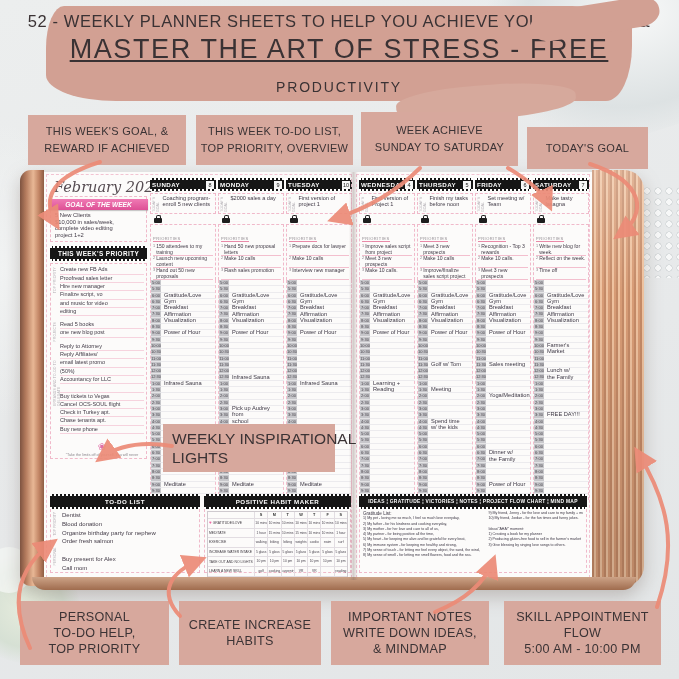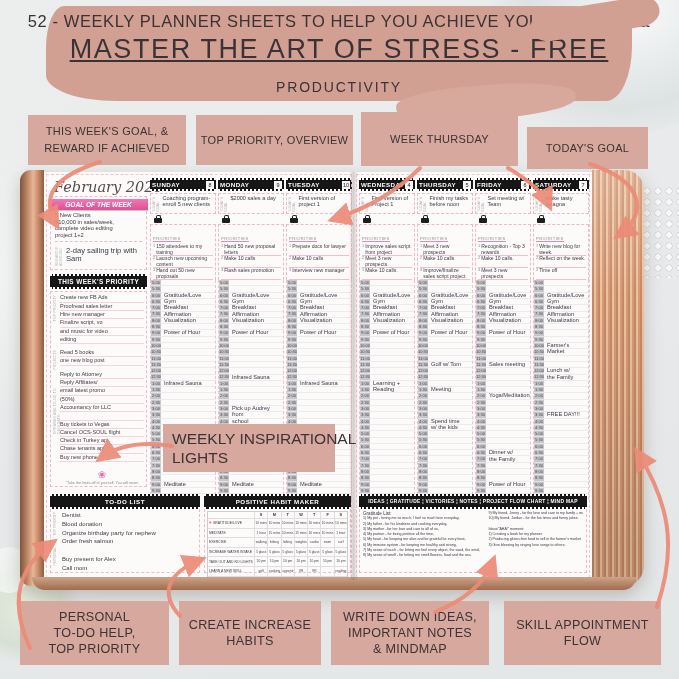--- a/index.html
+++ b/index.html
@@ -126,24 +126,26 @@
     <div class="t2">MASTER THE ART OF STRESS - FREE</div>
     <div class="t3">PRODUCTIVITY</div>
   </div>
 
   <div id="calloutsTop">
       <div class="callout tc0">
         <div class="cl">THIS WEEK'S GOAL, &amp;</div>
         <div class="cl">REWARD IF ACHIEVED</div>
       </div>
       <div class="callout tc1">
+        <div class="cl">THIS WEEK TO-DO LIST,</div>
         <div class="cl">TOP PRIORITY, OVERVIEW</div>
       </div>
       <div class="callout tc2">
-        <div class="cl">WEEK THURSDAY</div>
+        <div class="cl">WEEK ACHIEVE</div>
+        <div class="cl">SUNDAY TO SATURDAY</div>
       </div>
       <div class="callout tc3">
         <div class="cl">TODAY'S GOAL</div>
       </div>
     </div>
   <div id="plannerRoot">
       <div class="planner">
         <div class="cover-left"></div>
         <div class="page page-left">
           <div class="month">February 2026</div>
@@ -362,24 +364,20 @@
             </div>
           </div>
           <div class="sidebar">
             <div class="gw-box">
               <div class="ribbon">GOAL OF THE WEEK</div>
               <div class="gw-text">
                 <div class="gw-line">5 New Clients</div>
                 <div class="gw-line">$10,000 in sales/week,</div>
                 <div class="gw-line">complete video editing</div>
                 <div class="gw-line">project 1+2</div>
-              </div>
-              <div class="reward">
-                <div class="vlabel2">REWARD IF ACHIEVED</div>
-                <div class="reward-text">2-day sailing trip with Sam</div>
               </div>
             </div>
             <div class="black-banner wk-prio-banner">THIS WEEK'S PRIORITY</div>
             <div class="sb-lists">
               <div class="sb-sec">
                 <div class="sb-vlabel">TOP PRIORITY</div>
                 <div class="sb-item">Create new FB Ads</div>
                 <div class="sb-item">Proofread sales letter</div>
                 <div class="sb-item">Hire new manager</div>
                 <div class="sb-item">Finalize script, vo</div>
@@ -835,27 +833,28 @@
       <div class="callout bc0">
         <div class="cl">PERSONAL</div>
         <div class="cl">TO-DO HELP,</div>
         <div class="cl">TOP PRIORITY</div>
       </div>
       <div class="callout bc1">
         <div class="cl">CREATE INCREASE</div>
         <div class="cl">HABITS</div>
       </div>
       <div class="callout bc2">
+        <div class="cl">IMPORTANT NOTES</div>
         <div class="cl">WRITE DOWN IDEAS,</div>
-        <div class="cl">IMPORTANT NOTES</div>
         <div class="cl">&amp; MINDMAP</div>
       </div>
       <div class="callout bc3">
         <div class="cl">SKILL APPOINTMENT</div>
         <div class="cl">FLOW</div>
+        <div class="cl">5:00 AM - 10:00 PM</div>
       </div>
     </div>
 
   <div class="quote-callout">
     <div class="qcl">WEEKLY INSPIRATIONAL</div>
     <div class="qcl">LIGHTS</div>
   </div>
 
   <svg class="arrows" width="679" height="679">
     <defs>

